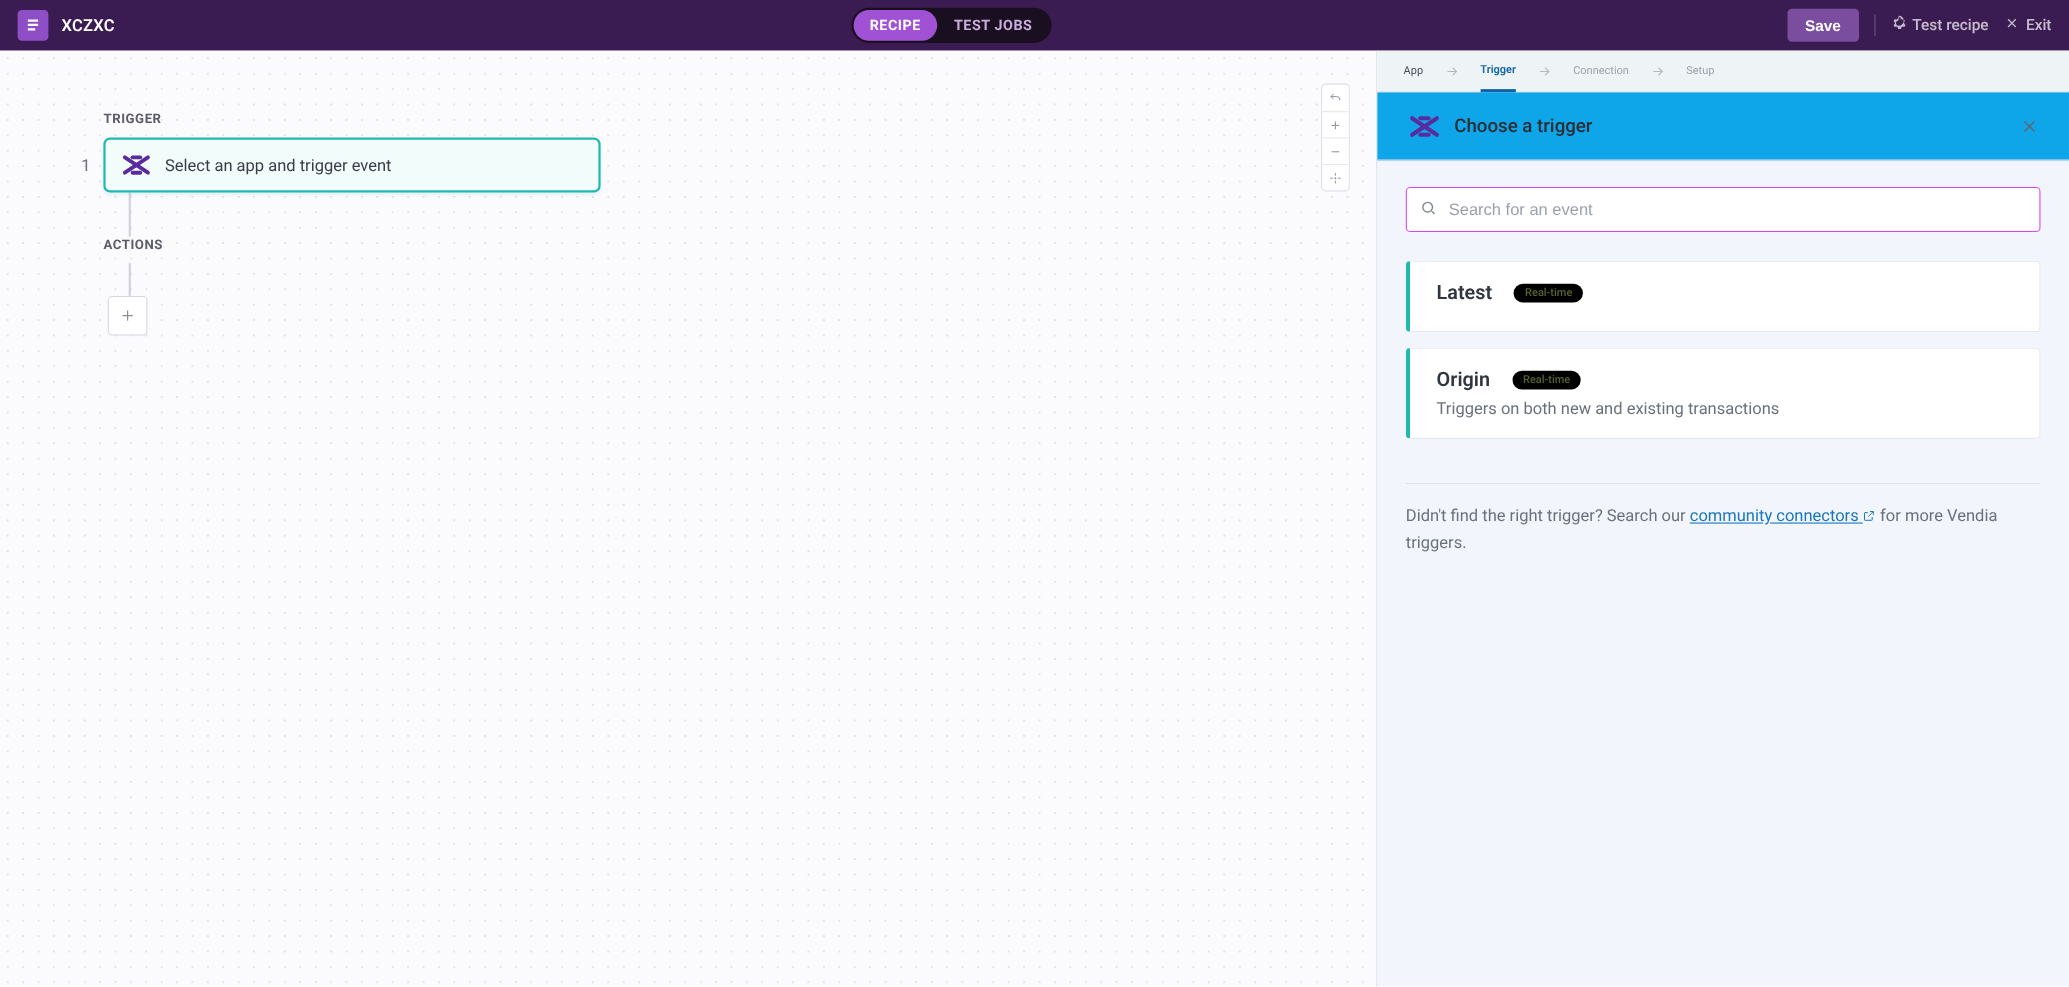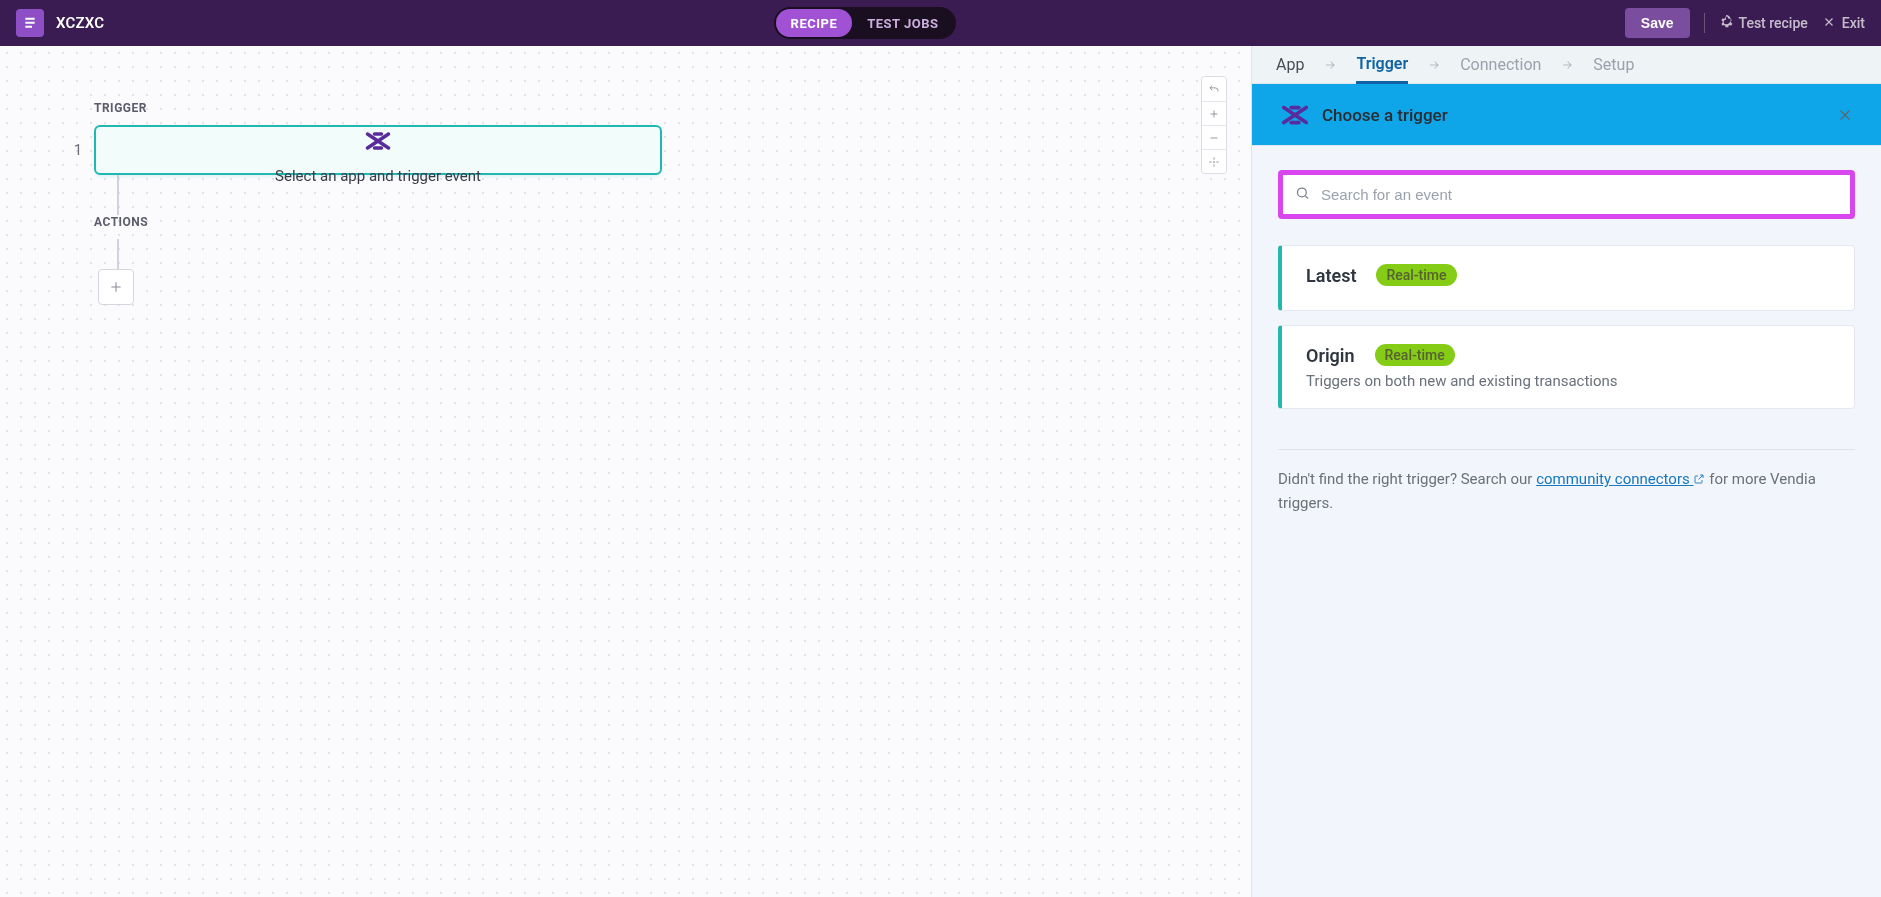--- a/index.html
+++ b/index.html
@@ -126,28 +126,27 @@
     width: 32px;
     font-size: 15px;
     color: #6d6d7a;
     text-align: center;
     flex-shrink: 0;
   }
   .step-card {
     display: flex;
     align-items: center;
     gap: 12px;
-    width: 568px;
+    width: 452px;
     height: 50px;
     padding: 0 14px;
     border: 2px solid #22b7b0;
     background: #f1fcfb;
     border-radius: 6px;
     box-shadow: 0 2px 3px rgba(34,183,176,.12);
-    flex-direction: column;
   }
   .step-card .app-glyph { width: 28px; height: 28px; flex-shrink: 0; }
   .step-card-text { font-size: 15px; color: #3b3b47; }
 
   .connector-line {
     width: 2px;
     height: 40px;
     background: #d2d2dc;
     margin-left: 55px;
   }
@@ -178,21 +177,21 @@
   .panel-tabs {
     height: 38px;
     background: #eef4f6;
     display: flex;
     align-items: center;
     padding: 0 24px;
     gap: 18px;
     border-bottom: 1px solid #e1e5ea;
   }
   .tab {
-    font-size: 16px;
+    font-size: 10px;
     color: #4a4a57;
     cursor: pointer;
     height: 100%;
     display: flex; align-items: center;
   }
   .tab.active {
     color: #1064a3;
     font-weight: 600;
     border-bottom: 3px solid #1064a3;
     margin-bottom: -1px;
@@ -223,21 +222,21 @@
   .panel-body {
     flex: 1;
     overflow-y: auto;
     padding: 24px 26px;
   }
 
   .search-wrap {
     position: relative;
     margin-bottom: 26px;
     background: #fff;
-    border: 5px solid #d946ef;
+    border: 1px solid #d946ef;
     border-radius: 4px;
   }
   .search-input {
     width: 100%;
     border: none;
     outline: none;
     padding: 11px 14px 11px 38px;
     font-size: 15px;
     color: #333;
     background: transparent;
@@ -255,23 +254,23 @@
     border: 1px solid #e4e7ee;
     border-left: 4px solid #22b7b0;
     border-radius: 4px;
     padding: 18px 24px;
     margin-bottom: 14px;
     cursor: pointer;
   }
   .trigger-card-header { display: flex; align-items: center; gap: 20px; margin-bottom: 6px; }
   .trigger-card-title { font-size: 18px; font-weight: 600; color: #2f3640; }
   .badge {
-    background: #84cc16;
+    background: #000000;
     color: #55632e;
-    font-size: 14px;
+    font-size: 10px;
     padding: 3px 10px;
     border-radius: 12px;
     font-weight: 500;
   }
   .trigger-card-desc { font-size: 15px; color: #6a717b; }
 
   .hint-divider {
     border: none;
     border-top: 1px solid #e0e3ea;
     margin: 40px 0 18px;

